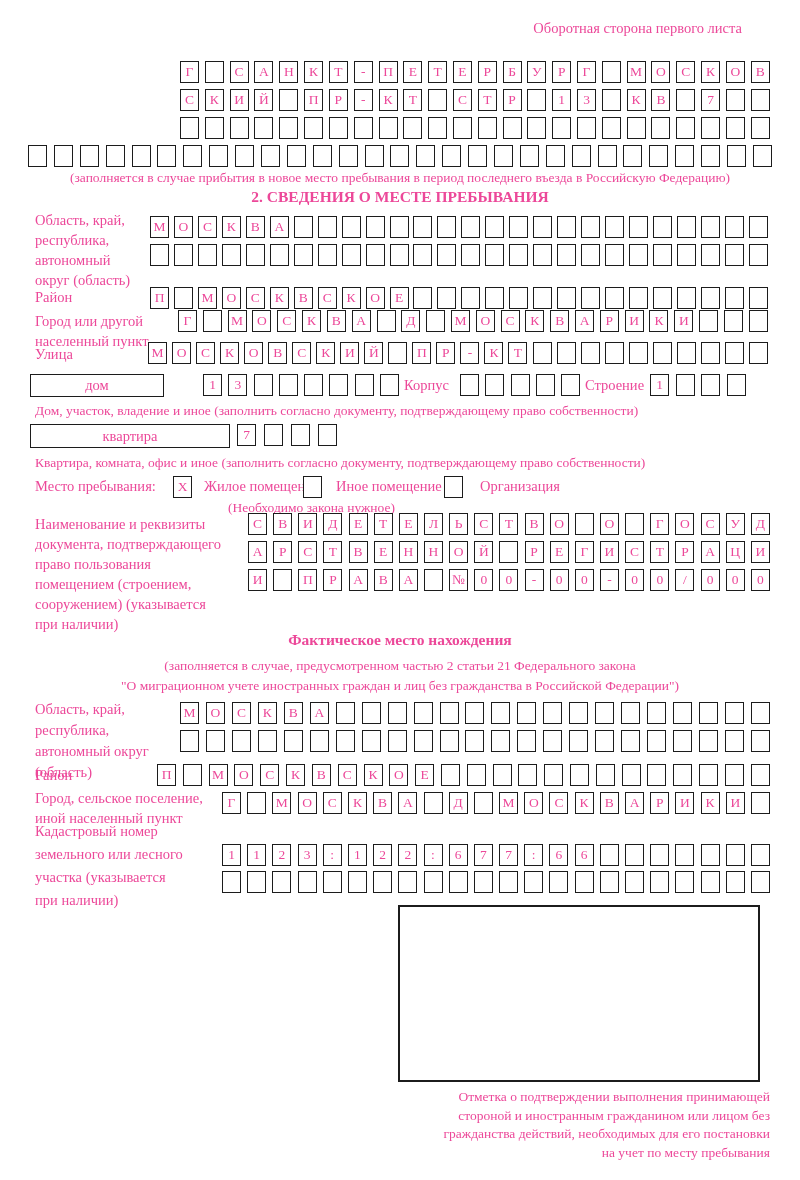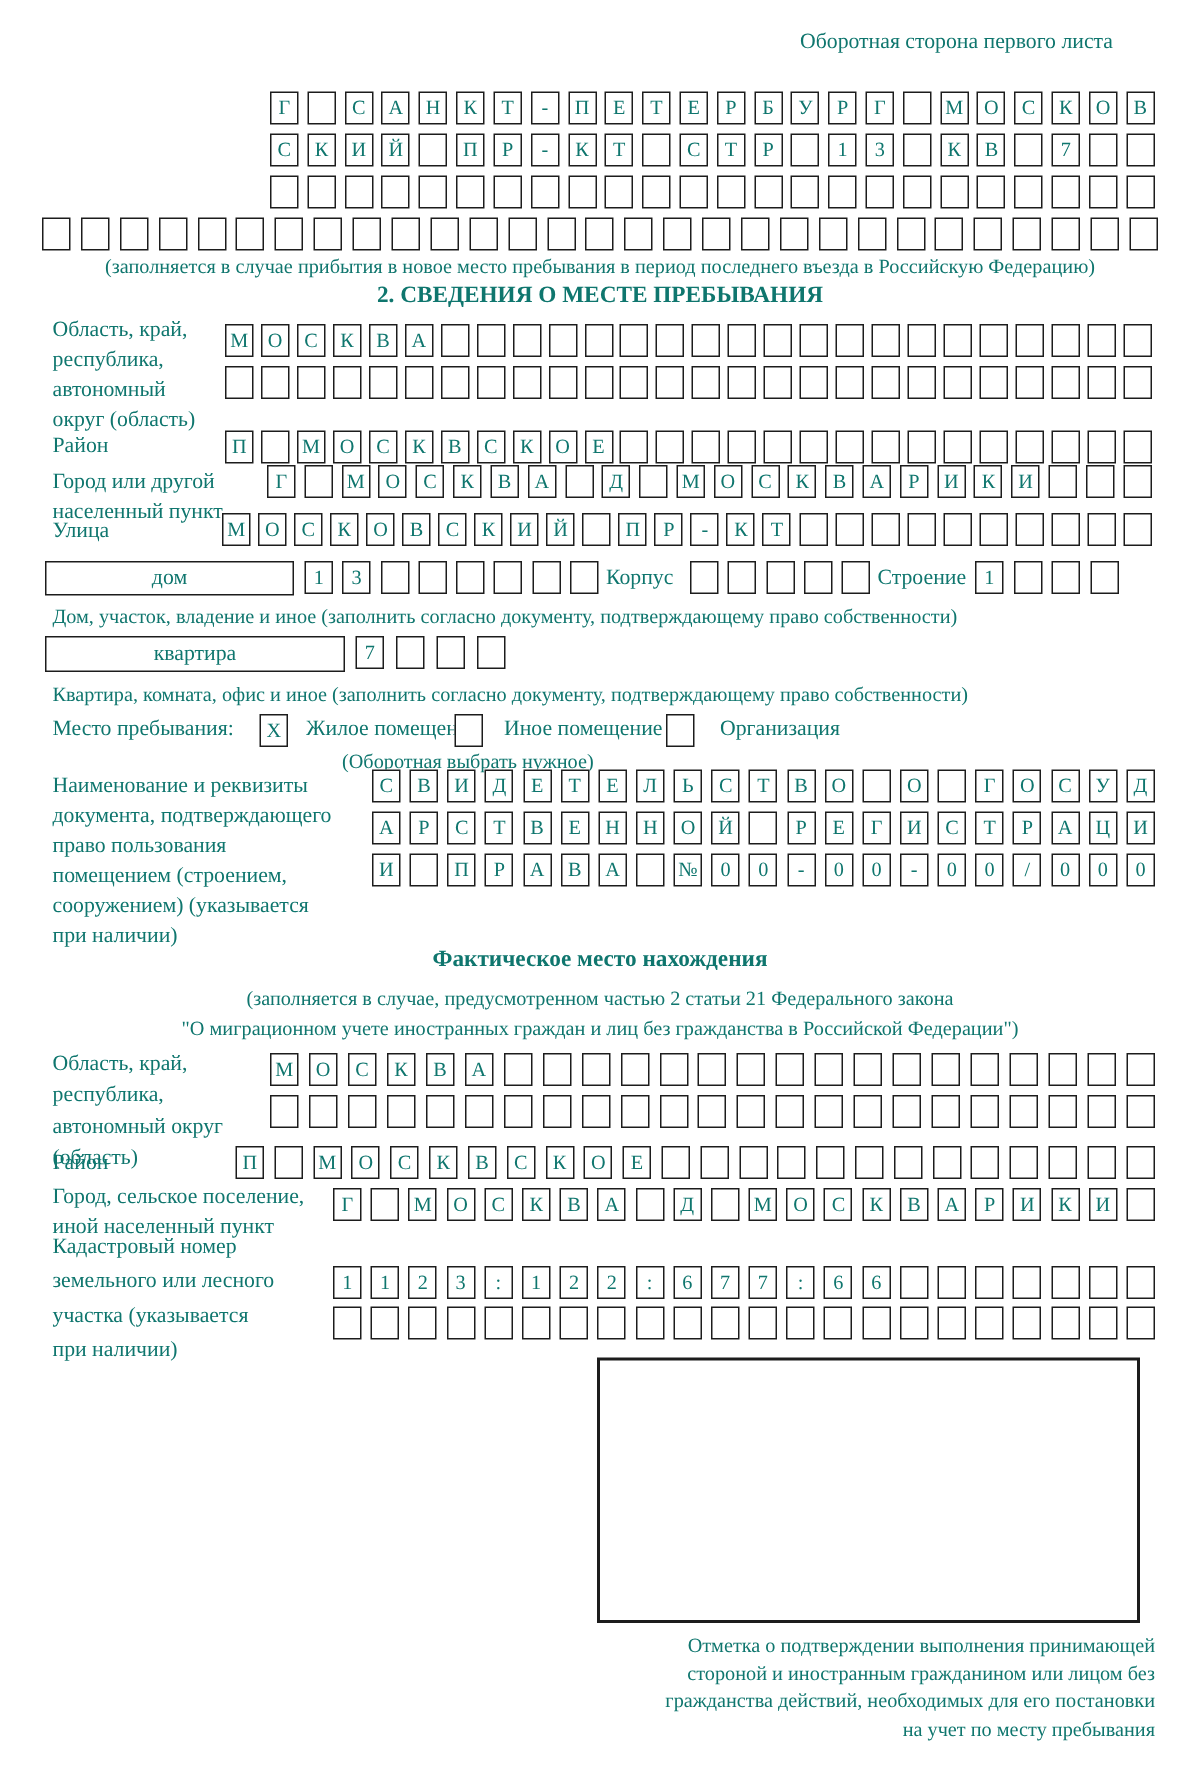--- a/index.html
+++ b/index.html
@@ -1,17 +1,17 @@
 <!DOCTYPE html>
 <html><head>
 <meta charset="utf-8">
 <style>
   html,body{margin:0;padding:0;background:#fff;}
   .page{position:relative;width:800px;height:1180px;background:#ffffff;
-        font-family:"Liberation Serif",serif;color:#0f766e;overflow:hidden;}
+        font-family:"Liberation Serif",serif;color:#ec4899;overflow:hidden;}
   .lbl{position:absolute;font-size:14.5px;line-height:20px;white-space:pre-line;}
   .cap{position:absolute;font-size:13.5px;white-space:pre-line;}
   .center{left:0;width:800px;text-align:center;}
   .title{position:absolute;left:0;width:800px;text-align:center;font-weight:bold;font-size:15.5px;}
   .cellrow{position:absolute;display:flex;justify-content:space-between;}
   .cell{flex:0 0 19px;width:19px;height:22px;border:1.8px solid #1c1c1c;box-sizing:border-box;
         display:flex;align-items:center;justify-content:center;font-size:13.5px;line-height:1;background:#fff;}
   .abs-cell{position:absolute;width:19px;height:22px;border:1.8px solid #1c1c1c;box-sizing:border-box;
         display:flex;align-items:center;justify-content:center;font-size:13.5px;background:#fff;}
   .widebox{position:absolute;border:1.8px solid #1c1c1c;box-sizing:border-box;
@@ -282,21 +282,21 @@
       <span class="cell"></span>
       <span class="cell"></span>
       <span class="cell"></span>
       <span class="cell"></span>
       <span class="cell"></span>
       <span class="cell"></span>
       <span class="cell"></span>
       <span class="cell"></span>
     </div>
 
-  <div class="widebox" style="left:30px;top:374px;width:166px;height:23px;">дом</div>
+  <div class="widebox" style="left:30px;top:374px;width:134px;height:23px;">дом</div>
   <div class="cellrow" style="left:203px;top:374px;width:196px;">
       <span class="cell">1</span>
       <span class="cell">3</span>
       <span class="cell"></span>
       <span class="cell"></span>
       <span class="cell"></span>
       <span class="cell"></span>
       <span class="cell"></span>
       <span class="cell"></span>
     </div>
@@ -326,21 +326,21 @@
     </div>
   <div class="cap" style="left:35px;top:455px;">Квартира, комната, офис и иное (заполнить согласно документу, подтверждающему право собственности)</div>
 
   <div class="inline-lbl" style="left:35px;top:478px;">Место пребывания:</div>
   <div class="abs-cell" style="left:173px;top:476px;">X</div>
   <div class="inline-lbl" style="left:204px;top:478px;">Жилое помещение</div>
   <div class="abs-cell" style="left:303px;top:476px;"></div>
   <div class="inline-lbl" style="left:336px;top:478px;">Иное помещение</div>
   <div class="abs-cell" style="left:444px;top:476px;"></div>
   <div class="inline-lbl" style="left:480px;top:478px;">Организация</div>
-  <div class="cap" style="left:228px;top:500px;">(Оборотная выбрать нужное)</div>
+  <div class="cap" style="left:228px;top:500px;">(Необходимо закона нужное)</div>
 
   <div class="lbl" style="left:35px;top:514px;width:215px;">Наименование и реквизиты
 документа, подтверждающего
 право пользования
 помещением (строением,
 сооружением) (указывается
 при наличии)</div>
   <div class="cellrow" style="left:248px;top:513px;width:522px;">
       <span class="cell">С</span>
       <span class="cell">В</span>

